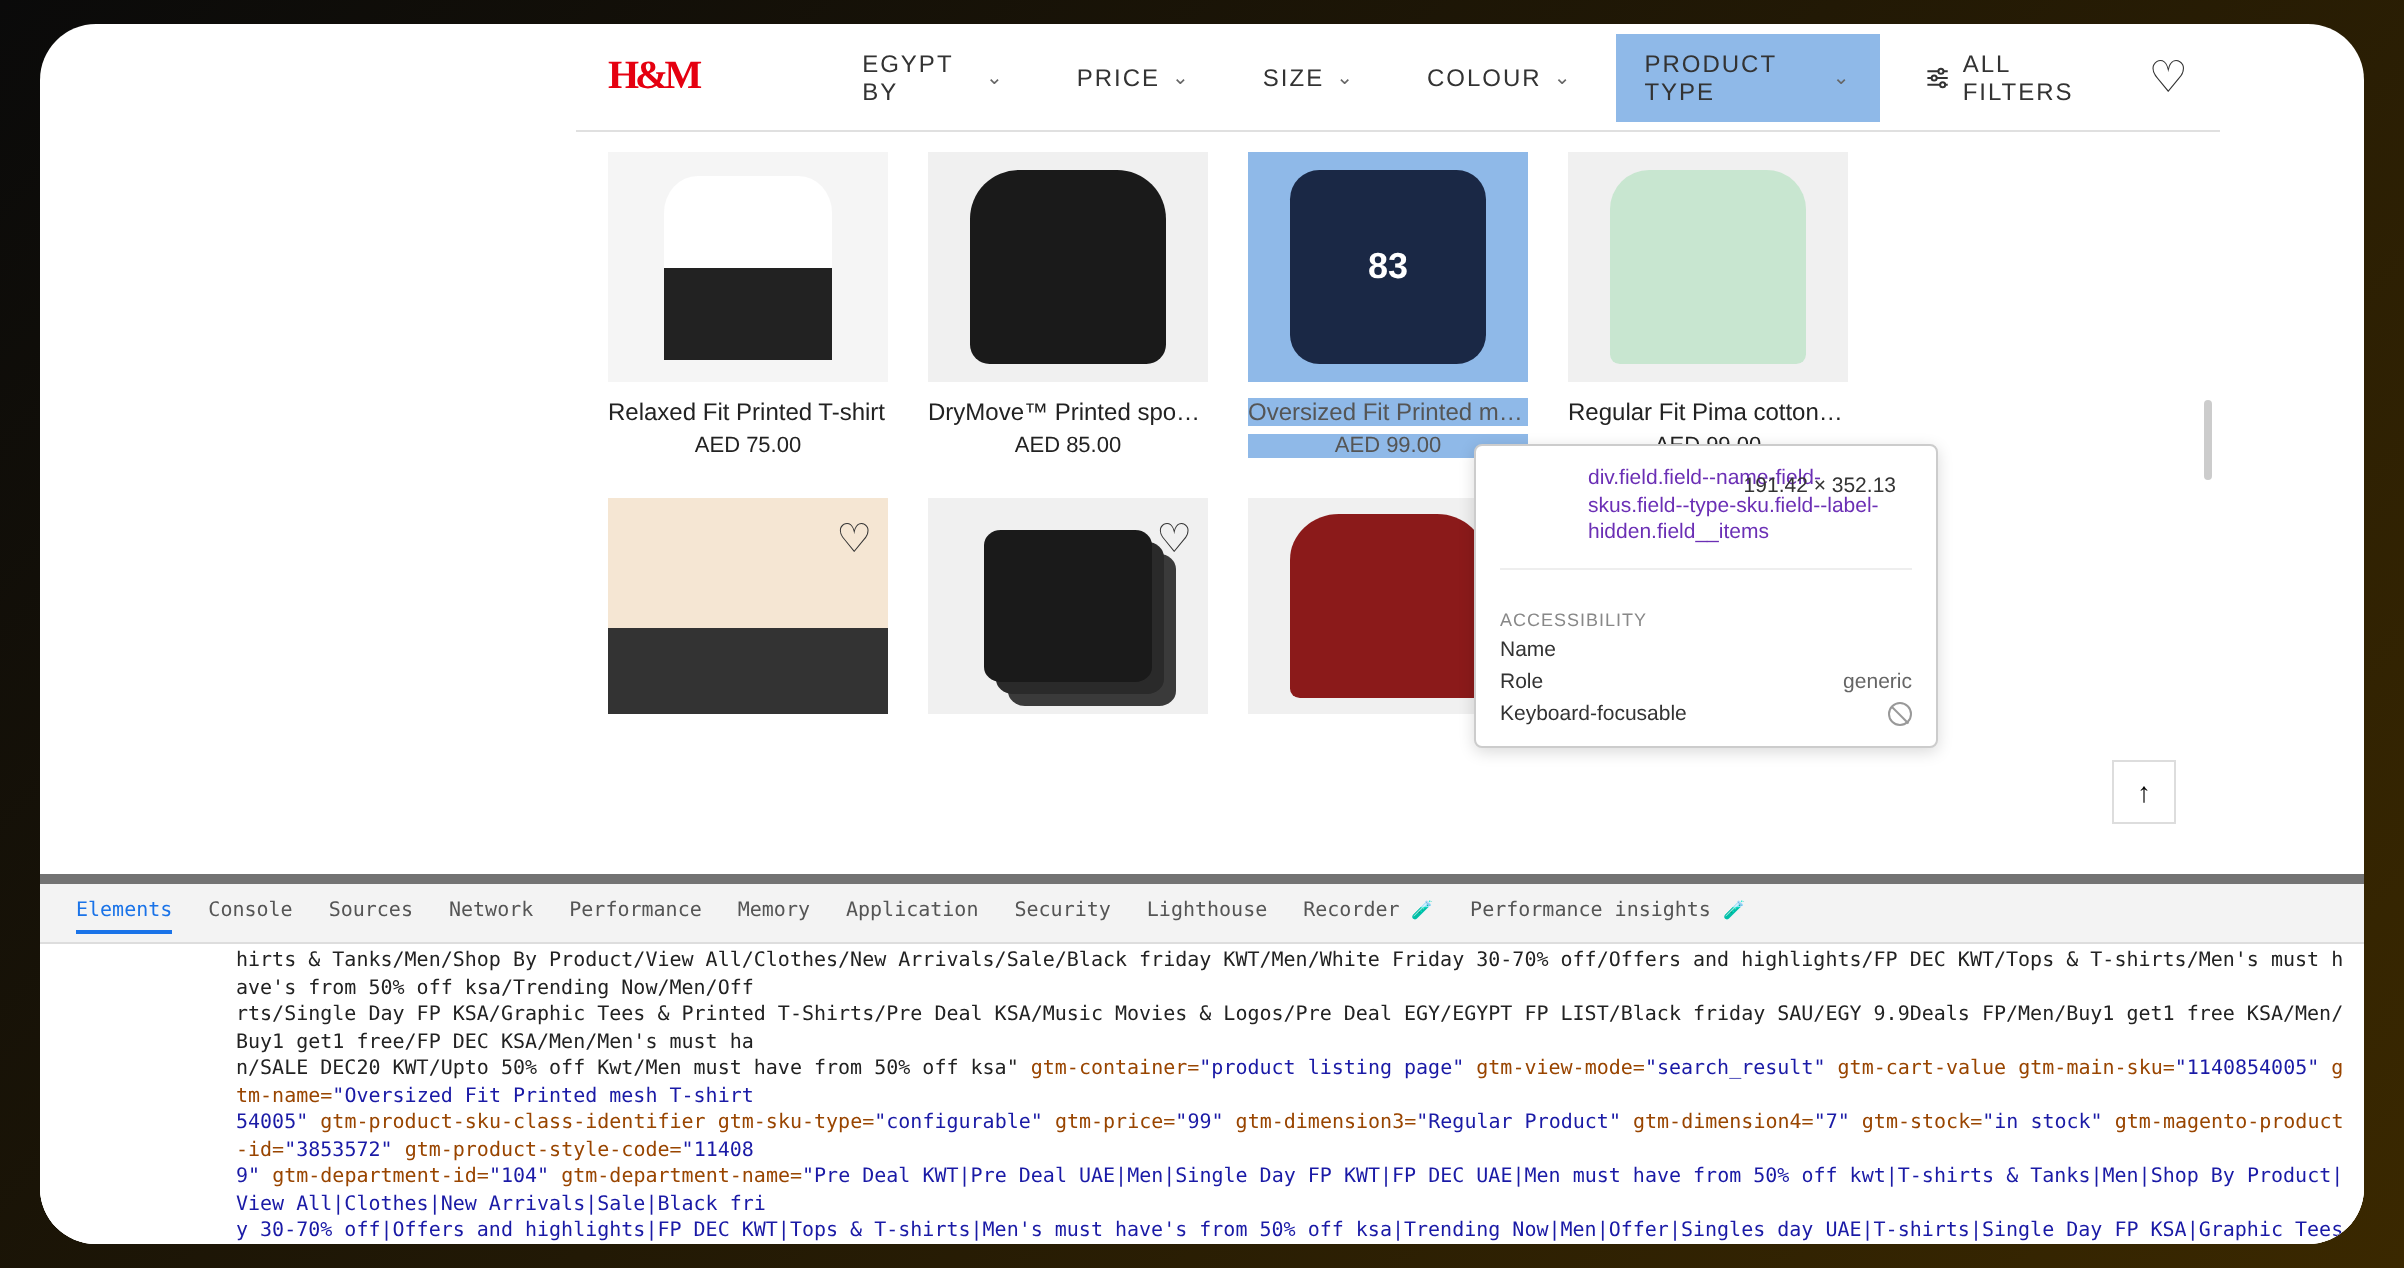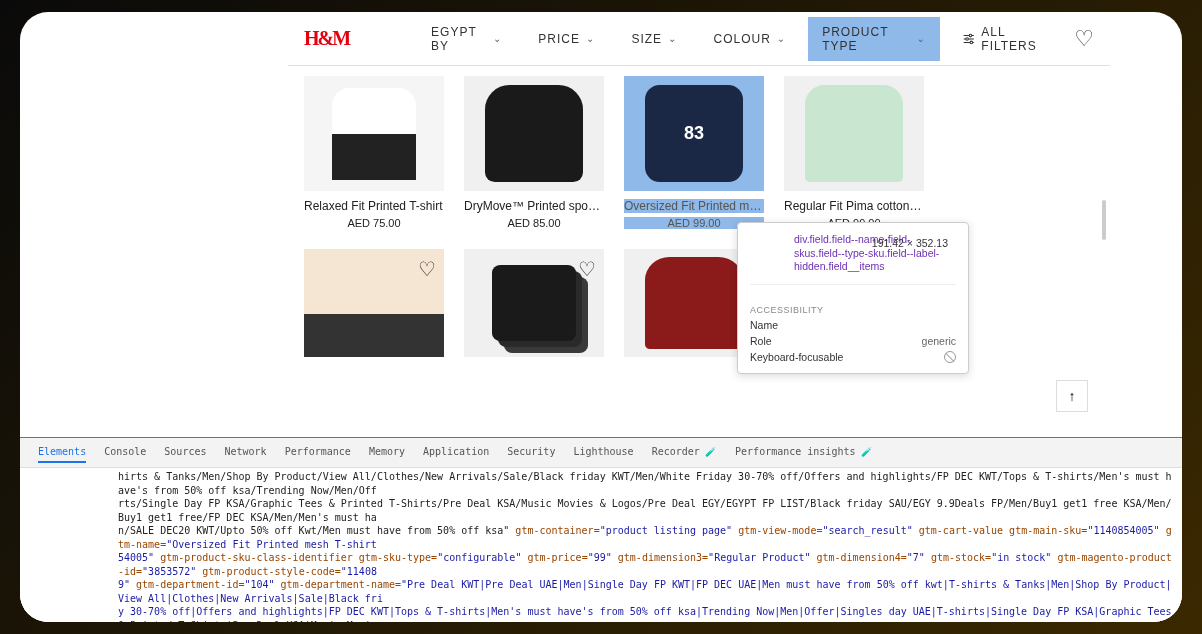--- a/index.html
+++ b/index.html
@@ -33,21 +33,21 @@
 .tooltip .row { display: flex; justify-content: space-between; margin-top: 4px; color: #333; }
 .tooltip .val { color: #666; }
 .no-icon { width: 12px; height: 12px; border: 1px solid #999; border-radius: 50%; position: relative; display: inline-block; }
 .no-icon::after { content: ''; position: absolute; width: 12px; height: 1px; background: #999; top: 5px; left: -1px; transform: rotate(45deg); }
 
 .status-bar { position: absolute; bottom: 16px; left: 0; background: #dde8f5; padding: 2px 8px; font-size: 10.5px; color: #333; width: 260px; }
 
 .scroll-up { position: absolute; right: 22px; top: 368px; width: 32px; height: 32px; background: #fff; border: 1px solid #ddd; display: flex; align-items: center; justify-content: center; font-size: 14px; }
 .scrollbar { position: absolute; right: 4px; top: 188px; width: 4px; height: 40px; background: #ccc; border-radius: 2px; }
 
-.devtools { position: absolute; top: 425px; left: 0; width: 1162px; height: 197px; background: #fff; border-top: 1px solid #737373; font-family: Menlo, Consolas, monospace; font-size: 10px; }
+.devtools { position: absolute; top: 425px; left: 0; width: 1162px; height: 197px; background: #fff; border-top: 5px solid #737373; font-family: Menlo, Consolas, monospace; font-size: 10px; }
 .dt-tabs { display: flex; gap: 18px; padding: 4px 18px; border-bottom: 1px solid #ddd; background: #f3f3f3; }
 .dt-tab { padding: 4px 0; color: #555; cursor: pointer; }
 .dt-tab.active { color: #1a73e8; border-bottom: 2px solid #1a73e8; }
 .dt-flask { font-size: 9px; }
 .dt-body { height: 166px; overflow: hidden; padding: 2px 8px; background: #fff; line-height: 1.35; }
 .dt-line { white-space: pre-wrap; word-break: break-all; position: relative; }
 .dt-line.indent1 { padding-left: 90px; }
 .attr { color: #994500; }
 .val-s { color: #1a1aa6; }
 .txt { color: #222; }

